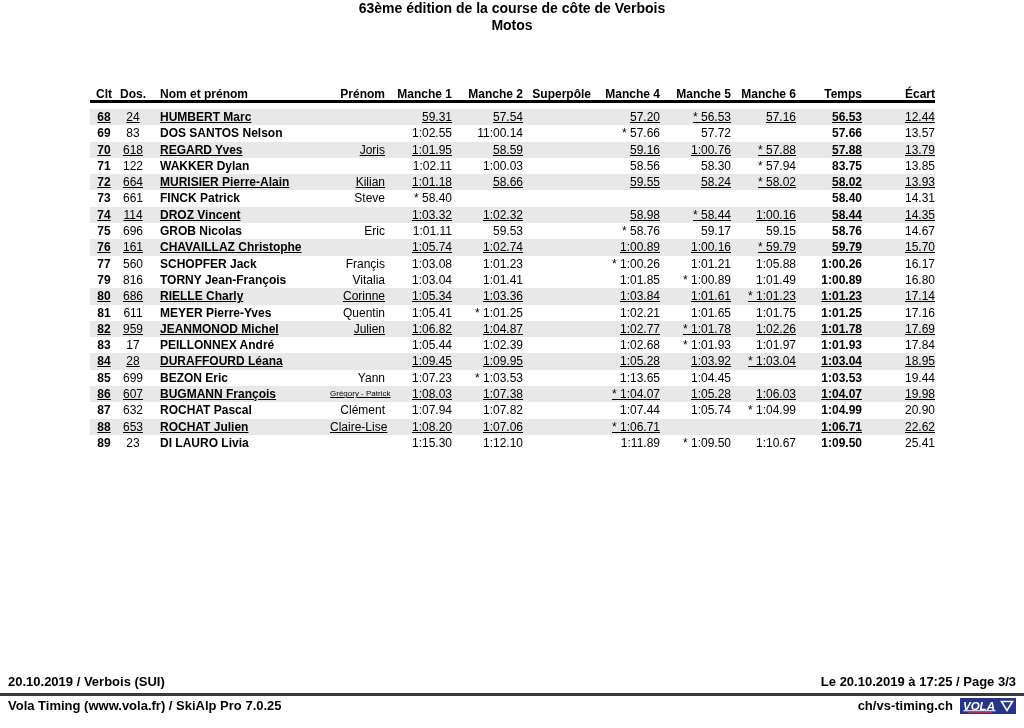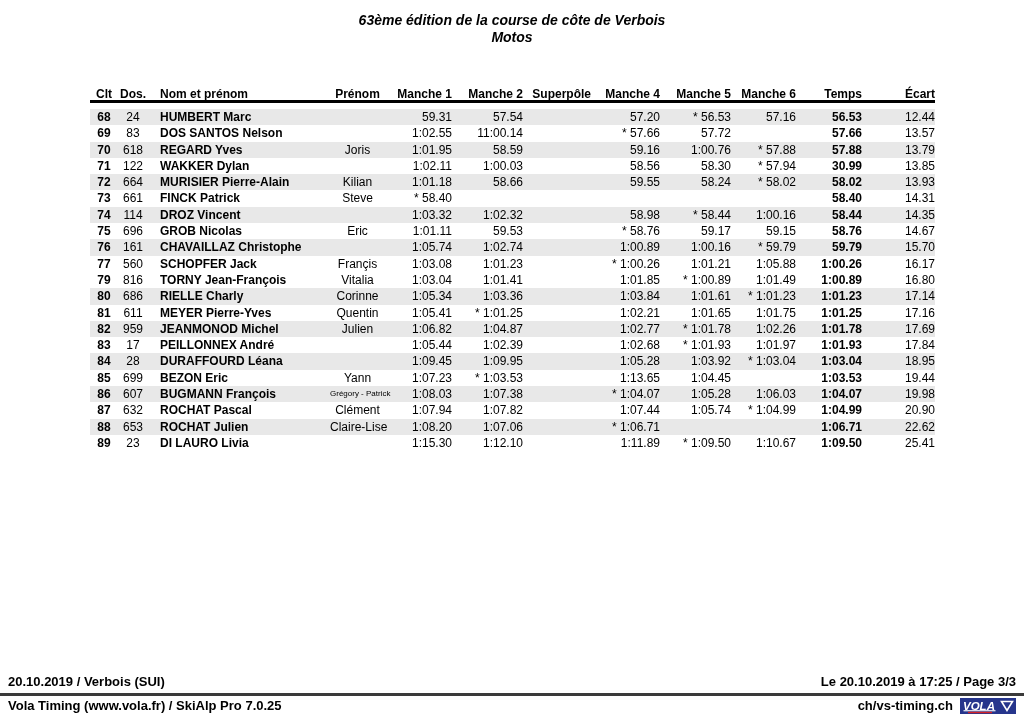--- a/index.html
+++ b/index.html
@@ -1,31 +1,31 @@
 <!DOCTYPE html>
 <html><head>
 <meta charset="utf-8">
 <style>
   * { margin:0; padding:0; box-sizing:border-box; }
   html,body { background:#fff; }
   .page {
     position:relative; width:1024px; height:728px; background:#ffffff;
     font-family:"Liberation Sans", sans-serif; color:#000; overflow:hidden;
   }
-  .title-block { padding-top:12px; text-align:center; font-weight:bold; font-size:14px; line-height:17px;font-style:italic; }
+  .title-block { text-align:center; font-weight:bold; font-size:14px; line-height:17px; }
   .results-table { position:absolute; left:90px; top:86px; width:845px; }
   .thead { display:flex; height:17px; line-height:17px; font-size:12px; font-weight:bold; border-bottom:3px solid #000; }
   .tbody { margin-top:6px; }
   .row { display:flex; height:16.3px; line-height:16.3px; font-size:12px; }
-  .row.alt { background:#e8e8e8; }
+  .row.alt { background:#e8e8e8;text-decoration:underline; }
   .cell { white-space:nowrap; overflow:visible; }
   .c0 { width:28px;  text-align:center; font-weight:bold; }
   .c1 { width:30px;  text-align:center; }
   .c2 { width:177px; text-align:left; padding-left:12px; font-weight:bold; }
-  .c3 { width:60px;  text-align:center; padding-left:5px; }
+  .c3 { width:60px;  text-align:right; padding-left:5px; }
   .c4 { width:67px;  text-align:right; }
   .c5 { width:71px;  text-align:right; }
   .c6 { width:68px;  text-align:right; }
   .c7 { width:69px;  text-align:right; }
   .c8 { width:71px;  text-align:right; }
   .c9 { width:65px;  text-align:right; }
   .c10{ width:66px;  text-align:right; font-weight:bold; }
   .c11{ width:73px;  text-align:right; }
   .thead .cell { font-weight:bold; }
   .cell.small { font-size:8px; }
@@ -108,21 +108,21 @@
           <div class="cell c0">71</div>
           <div class="cell c1">122</div>
           <div class="cell c2">WAKKER Dylan</div>
           <div class="cell c3"></div>
           <div class="cell c4">1:02.11</div>
           <div class="cell c5">1:00.03</div>
           <div class="cell c6"></div>
           <div class="cell c7">58.56</div>
           <div class="cell c8">58.30</div>
           <div class="cell c9">* 57.94</div>
-          <div class="cell c10">30.99</div>
+          <div class="cell c10">83.75</div>
           <div class="cell c11">13.85</div>
         </div>
         <div class="row alt">
           <div class="cell c0">72</div>
           <div class="cell c1">664</div>
           <div class="cell c2">MURISIER Pierre-Alain</div>
           <div class="cell c3">Kilian</div>
           <div class="cell c4">1:01.18</div>
           <div class="cell c5">58.66</div>
           <div class="cell c6"></div>

